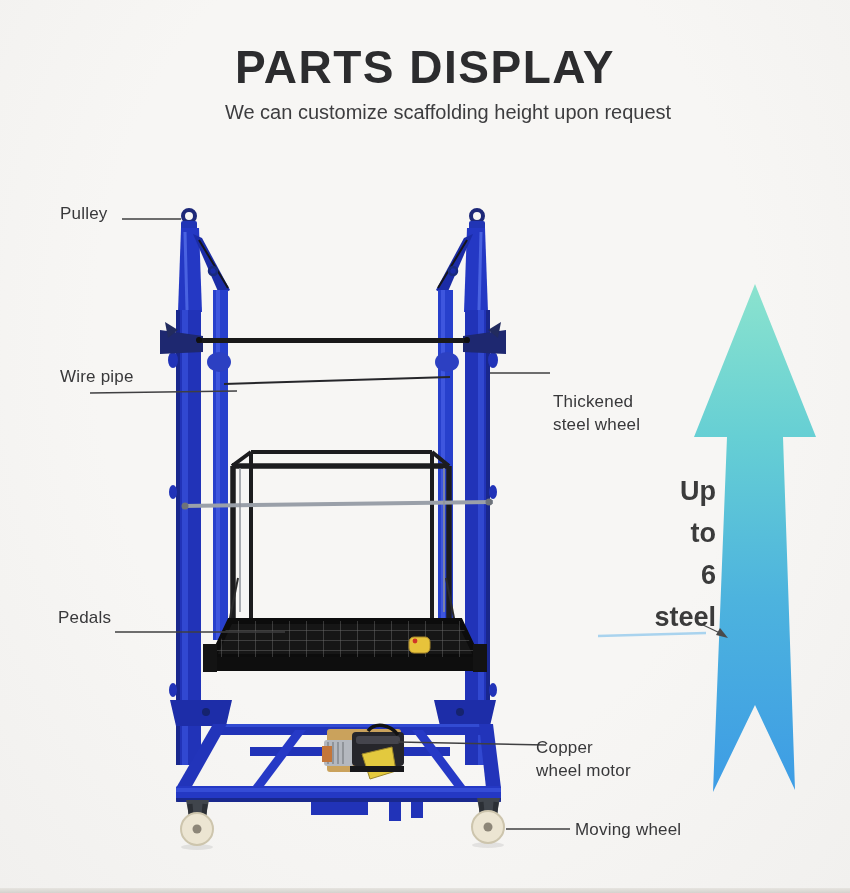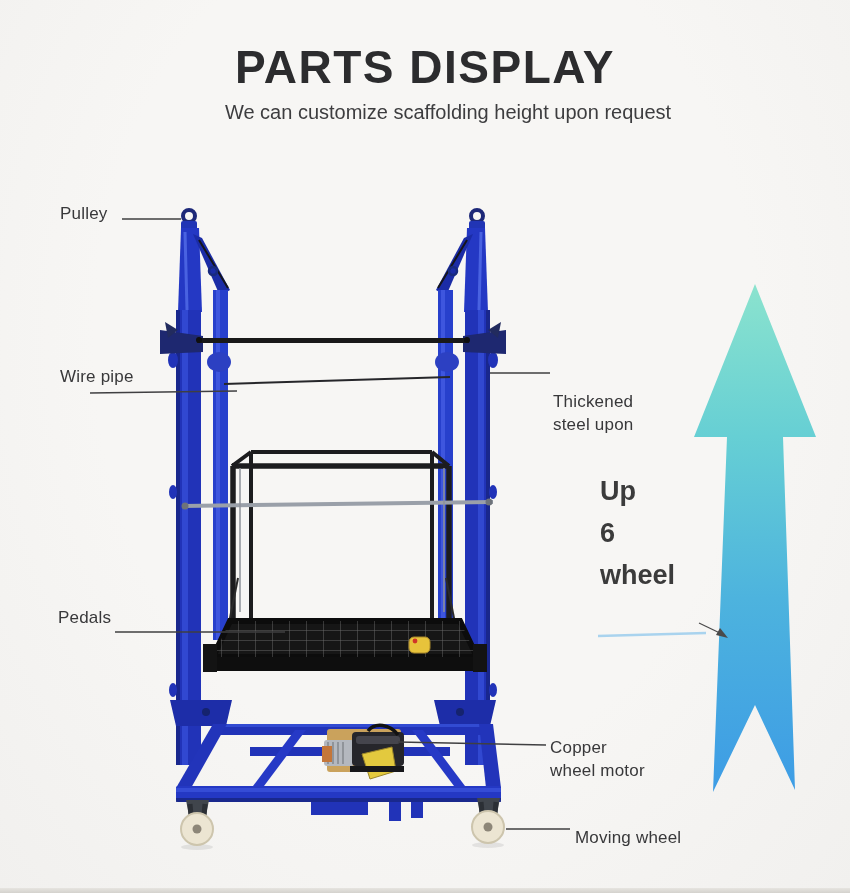--- a/index.html
+++ b/index.html
@@ -19,25 +19,25 @@
   }
   svg.illus{position:absolute;top:0;left:0;}
   .plabel{
     position:absolute;font-size:17px;font-weight:400;color:#38383a;
     letter-spacing:.2px;line-height:23px;white-space:nowrap;
   }
   .lab-pulley{left:60px;top:202px;}
   .lab-wire{left:60px;top:365px;}
   .lab-thick{left:553px;top:346px;margin-top:44px;}
   .lab-pedals{left:58px;top:606px;}
-  .lab-copper{left:550px;top:736px;}
-  .lab-wheel{left:575px;top:818px;margin-top:8px;}
+  .lab-copper{left:536px;top:736px;}
+  .lab-wheel{left:575px;top:818px;}
   .height-callout{
     position:absolute;left:600px;top:470px;width:116px;
-    text-align:left;font-size:27px;font-weight:700;color:#3b3b3b;line-height:42px;
+    text-align:right;font-size:27px;font-weight:700;color:#3b3b3b;line-height:42px;
   }
   .bottom-edge{
     position:absolute;left:0;bottom:0;width:100%;height:5px;
     background:linear-gradient(#e6e4e0,#d4d2cd);
   }
 </style>
 </head>
 <body>
 
 <div id="screen">
@@ -211,29 +211,30 @@
       <line x1="598" y1="636" x2="706" y2="633" stroke="#a9d3ee" stroke-width="2.5"></line>
       <line x1="699" y1="623" x2="724" y2="635" stroke="#4a4a4a" stroke-width="1.2"></line>
       <polygon points="728,638 716,635 720,628" fill="#4a4a4a"></polygon>
     </g>
   </svg>
 
   <div class="plabel lab-pulley">Pulley</div>
   <div class="plabel lab-wire">Wire pipe</div>
   <div class="plabel lab-thick">
     <div>Thickened</div>
-    <div>steel upon</div>
+    <div>steel wheel</div>
   </div>
   <div class="plabel lab-pedals">Pedals</div>
   <div class="plabel lab-copper">
     <div>Copper</div>
     <div>wheel motor</div>
   </div>
   <div class="plabel lab-wheel">Moving wheel</div>
 
   <div class="height-callout">
     <div>Up</div>
+    <div>to</div>
     <div>6</div>
-    <div>wheel</div>
+    <div>steel</div>
   </div>
 
   <div class="bottom-edge"></div>
 </div>
 
 </body></html>

